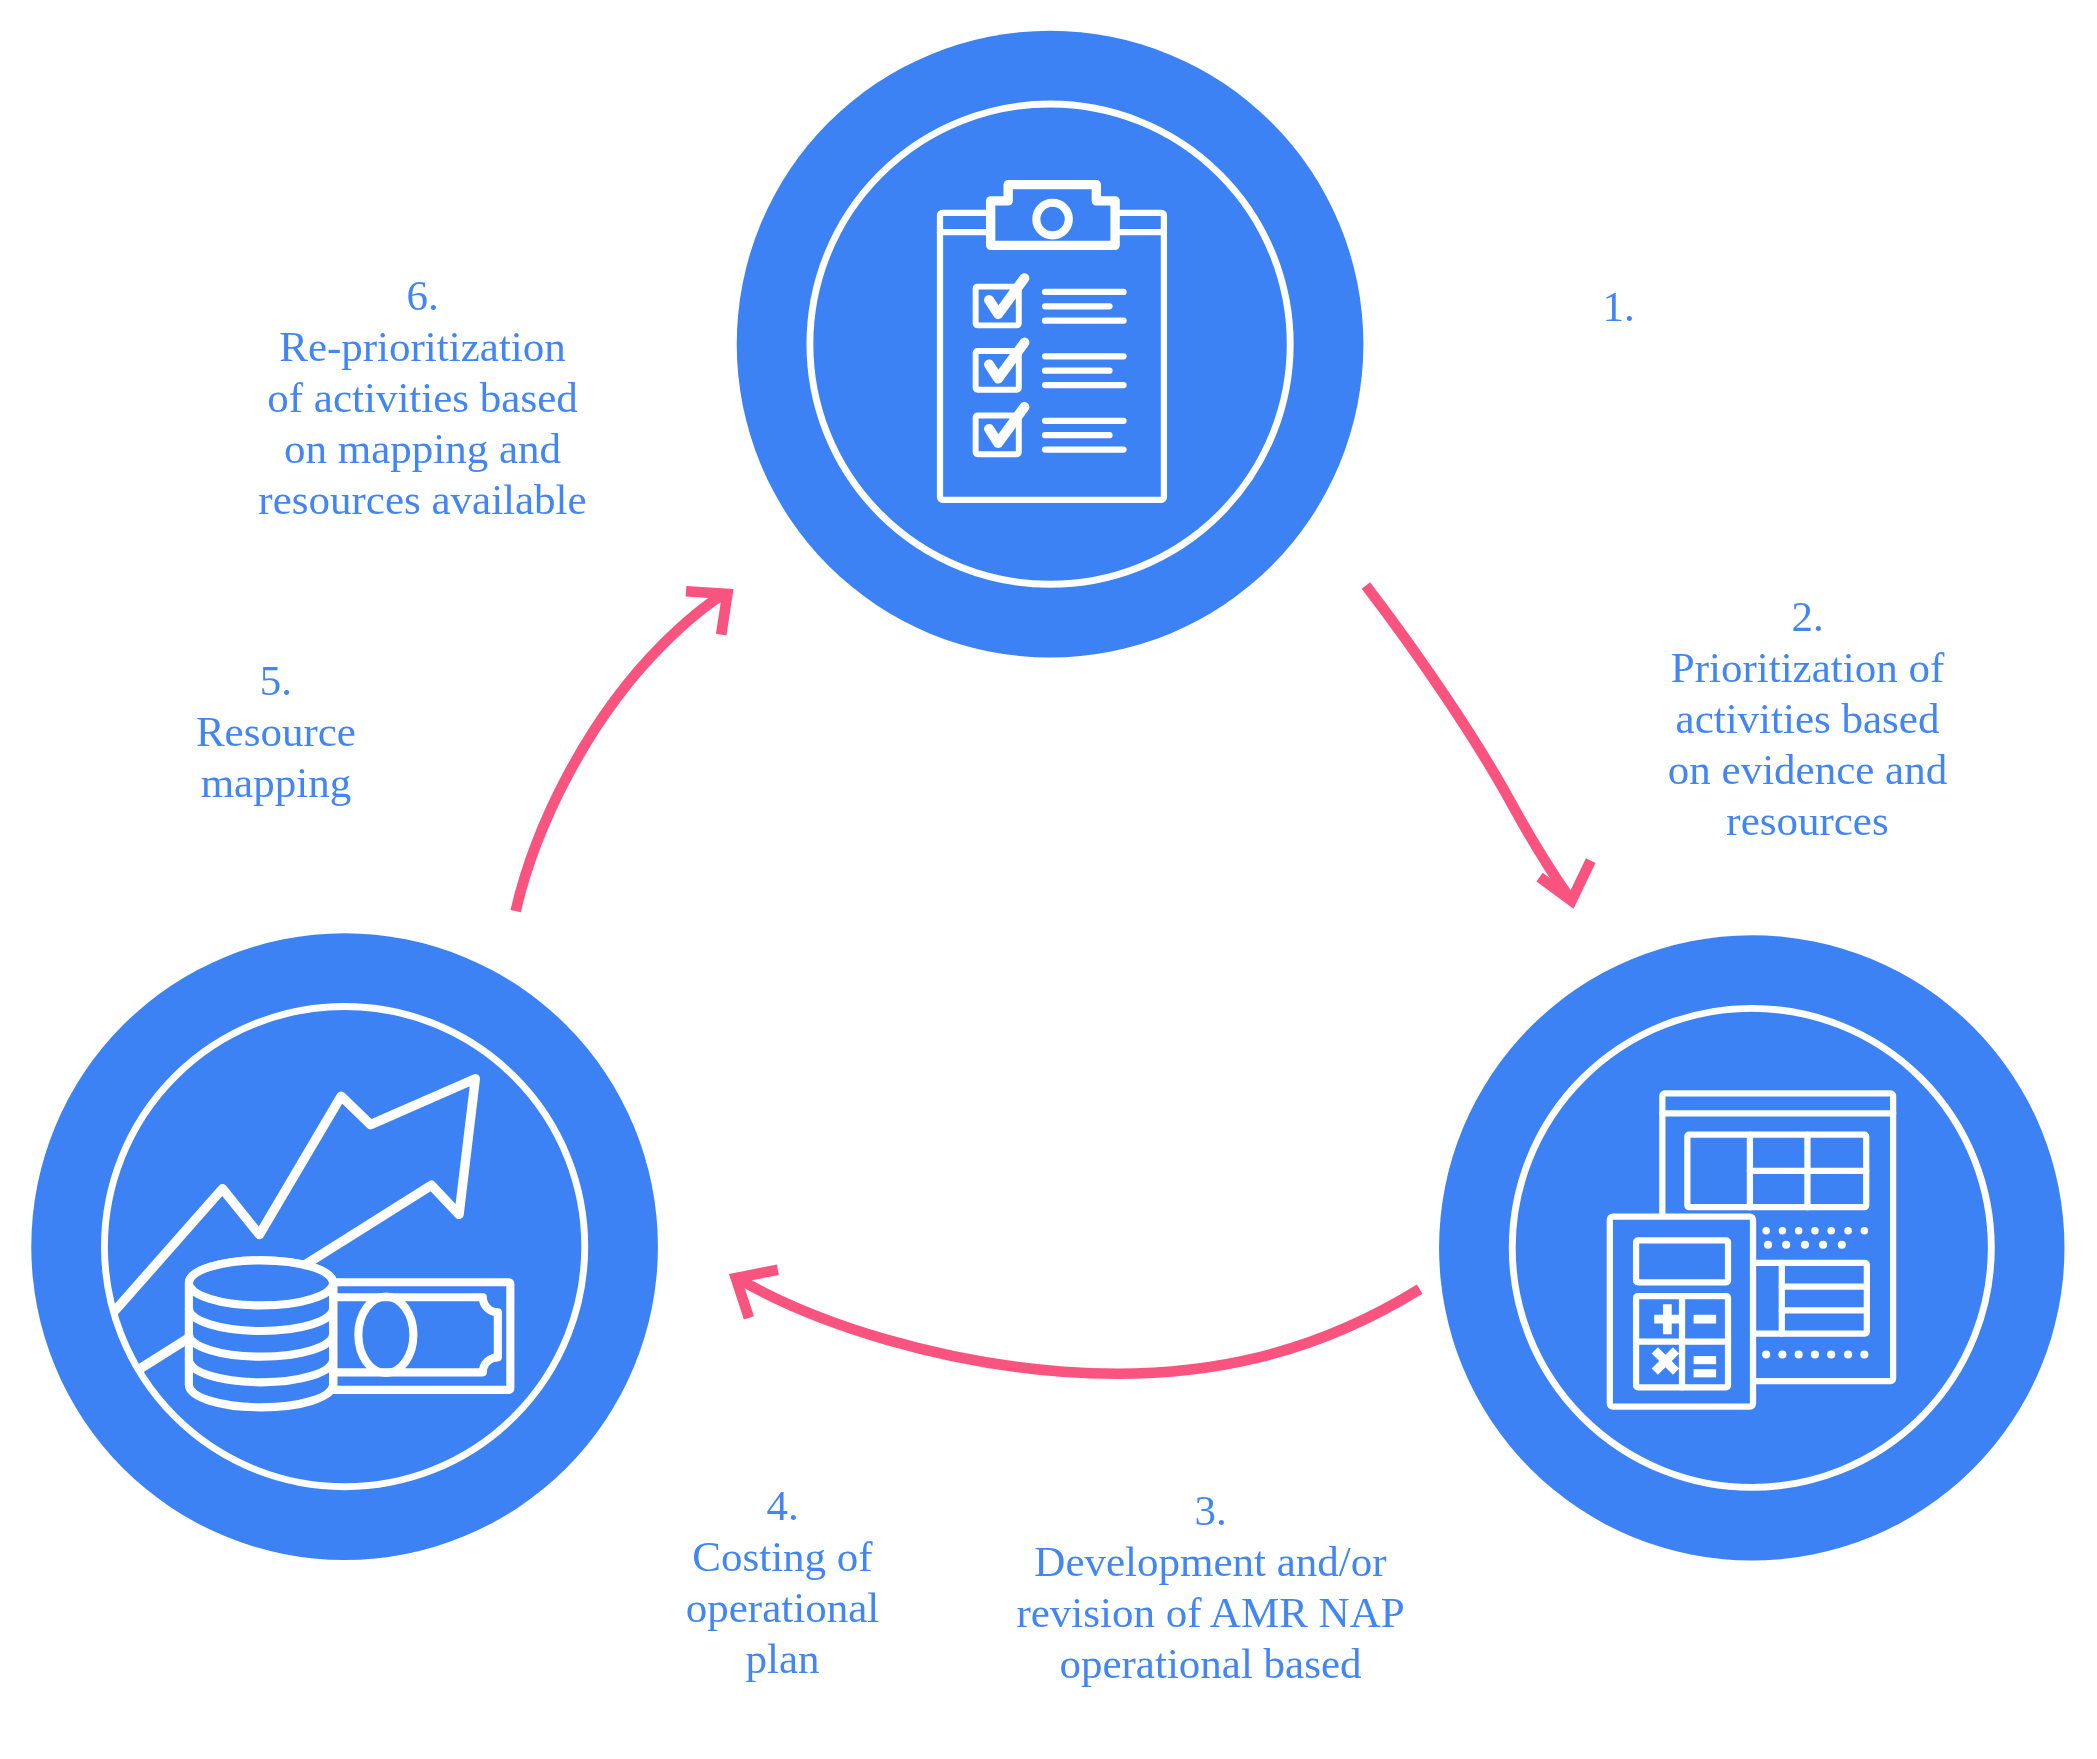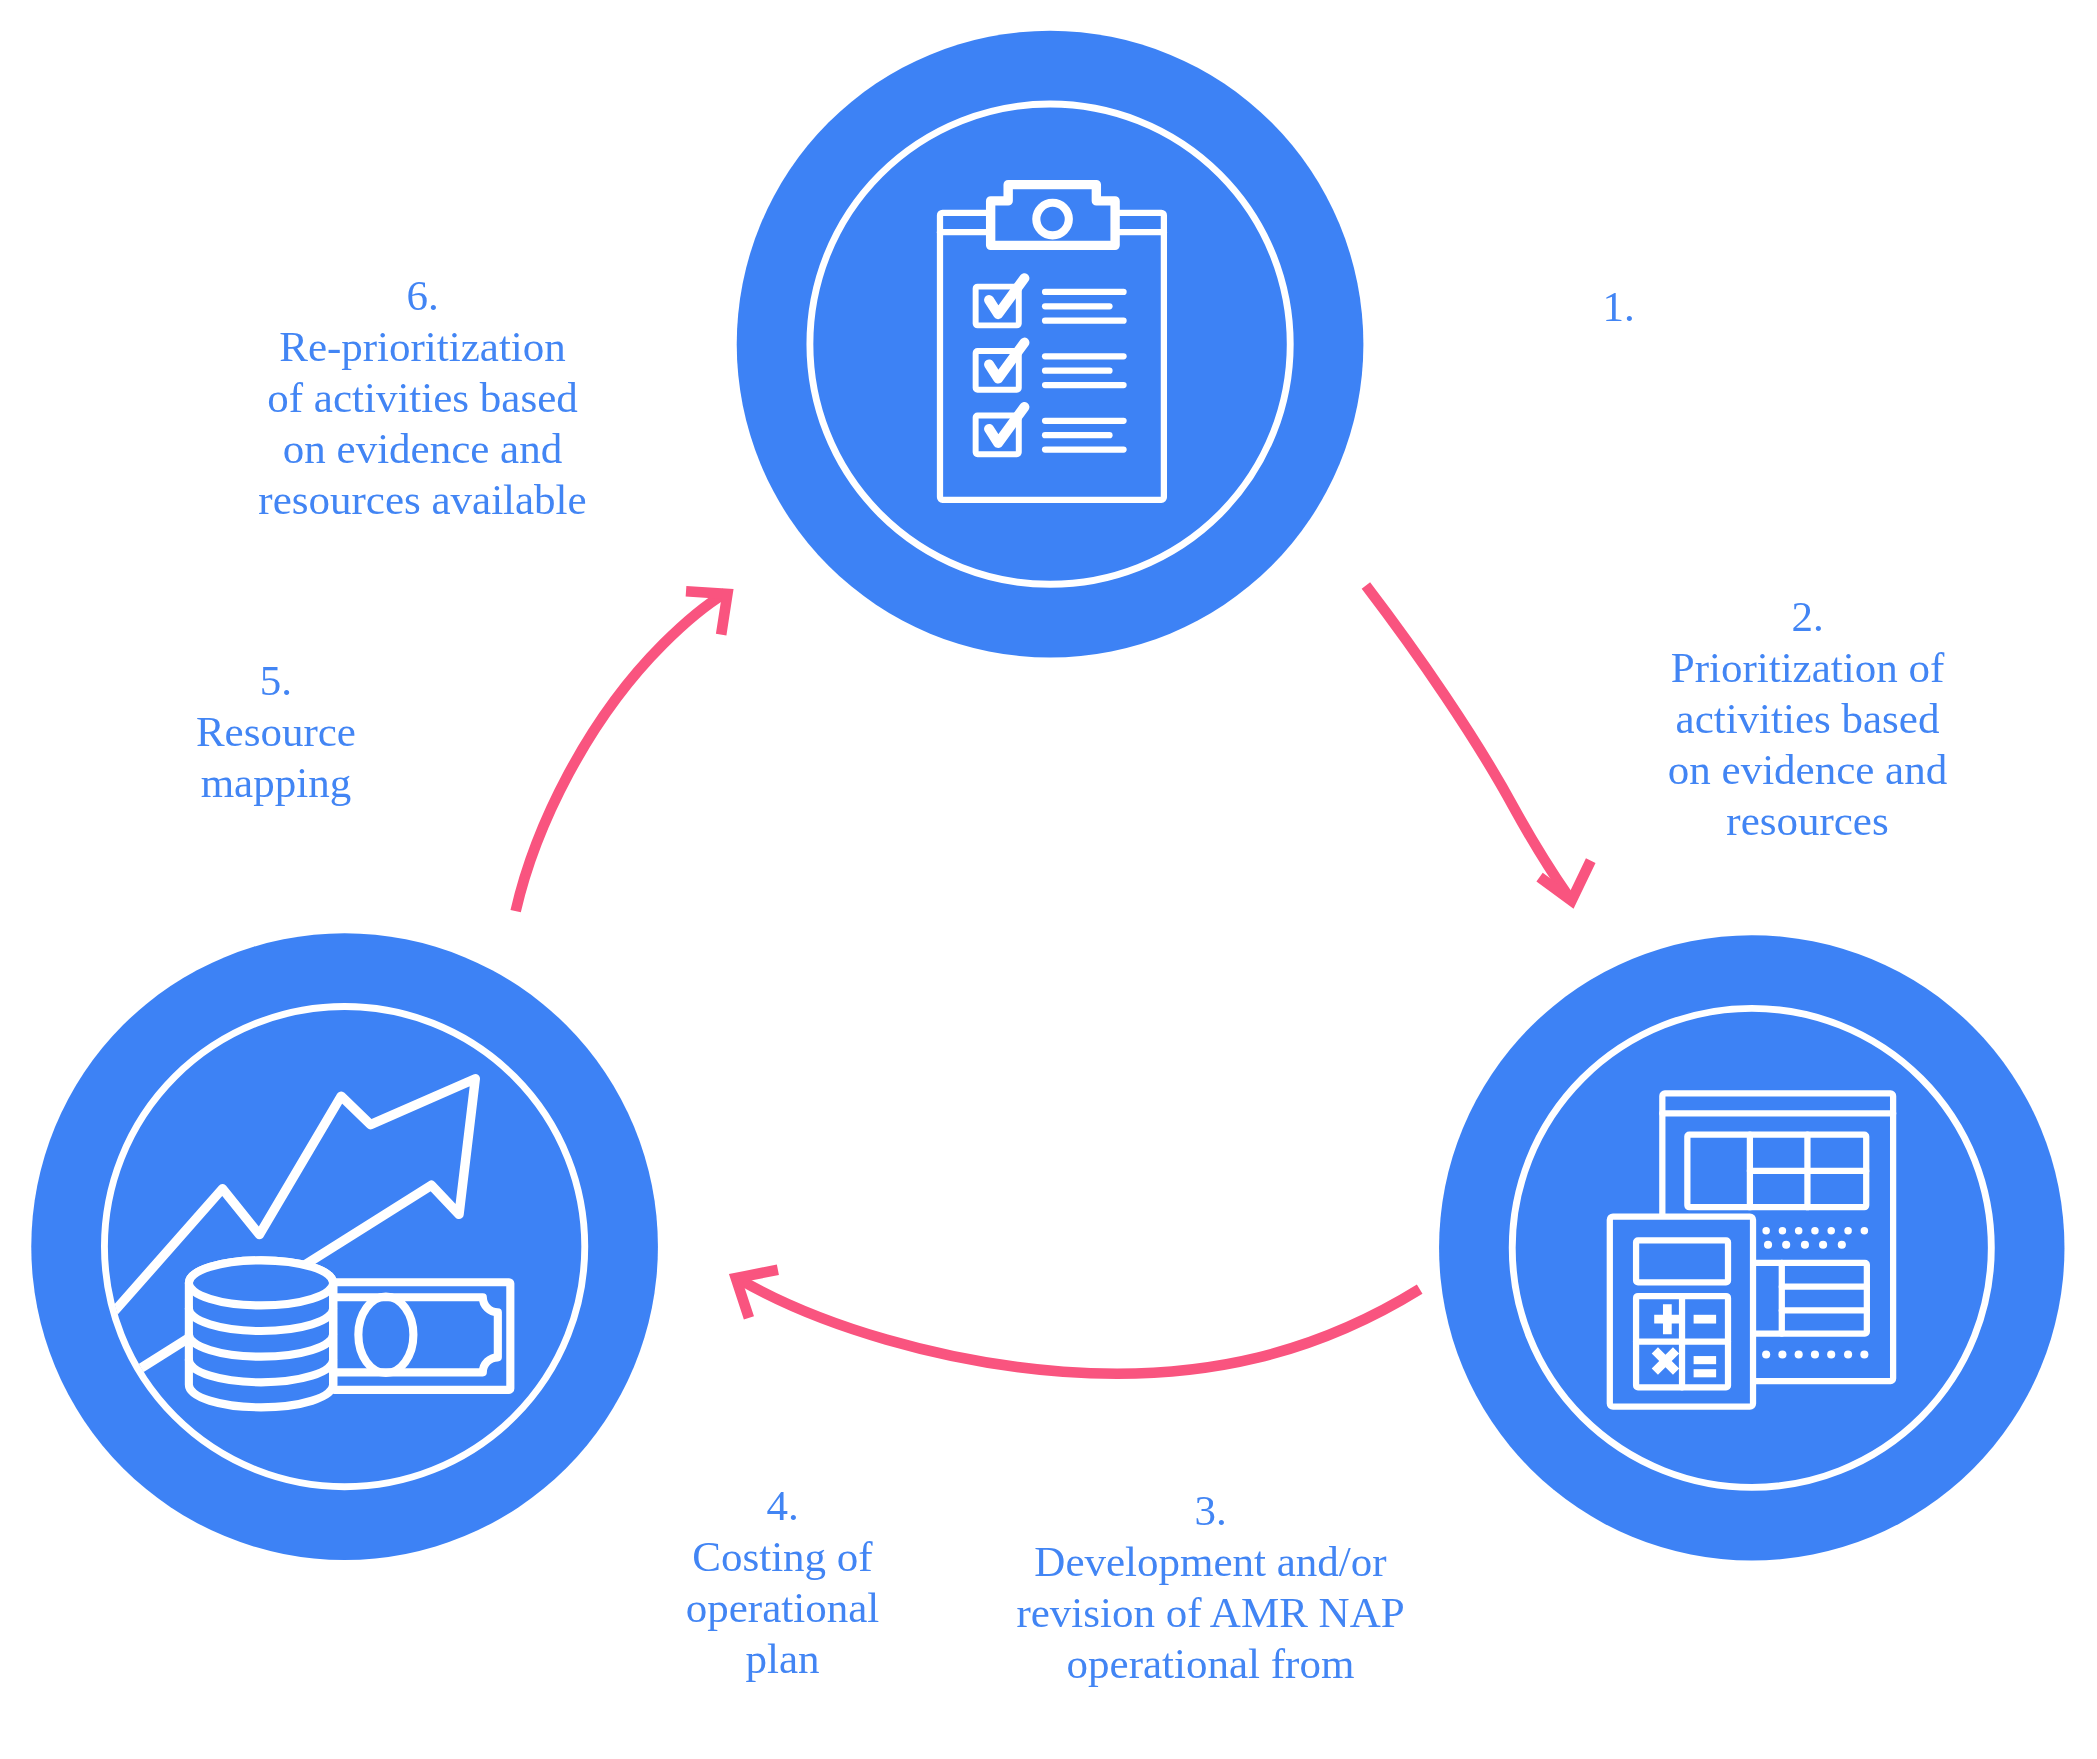--- a/index.html
+++ b/index.html
@@ -170,31 +170,31 @@
   </div>
   <div class="steplabel" id="lb2">
     <span class="num">2.</span><span class="txt">Prioritization of
 activities based
 on evidence and
 resources</span>
   </div>
   <div class="steplabel" id="lb3">
     <span class="num">3.</span><span class="txt">Development and/or
 revision of AMR NAP
-operational from</span>
+operational based</span>
   </div>
   <div class="steplabel" id="lb4">
     <span class="num">4.</span><span class="txt">Costing of
 operational
 plan</span>
   </div>
   <div class="steplabel" id="lb5">
     <span class="num">5.</span><span class="txt">Resource
 mapping</span>
   </div>
   <div class="steplabel" id="lb6">
     <span class="num">6.</span><span class="txt">Re-prioritization
 of activities based
-on evidence and
+on mapping and
 resources available</span>
   </div>
 </div>
 
 
 </body></html>

